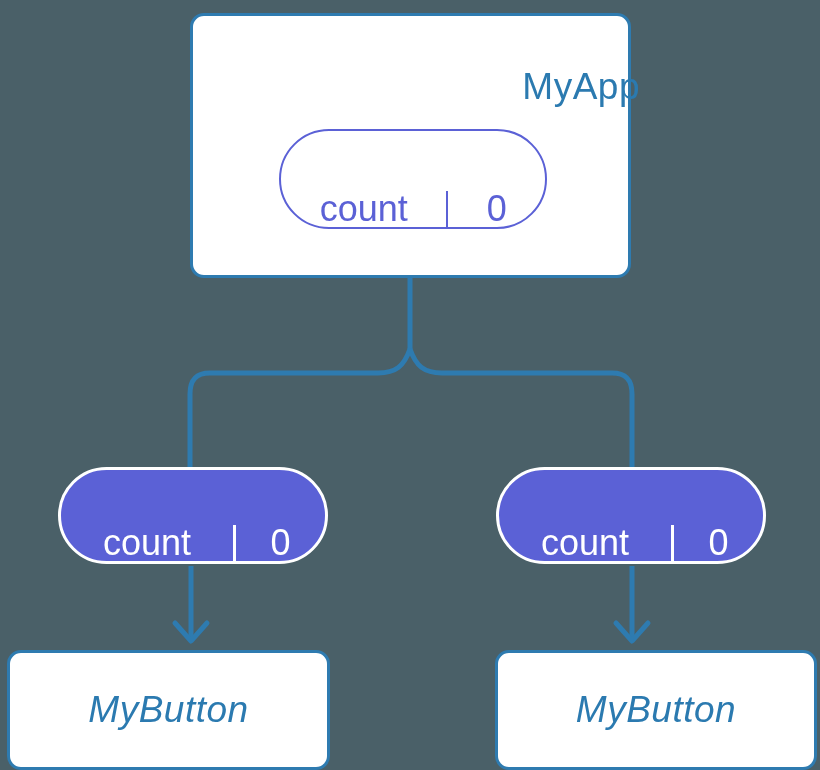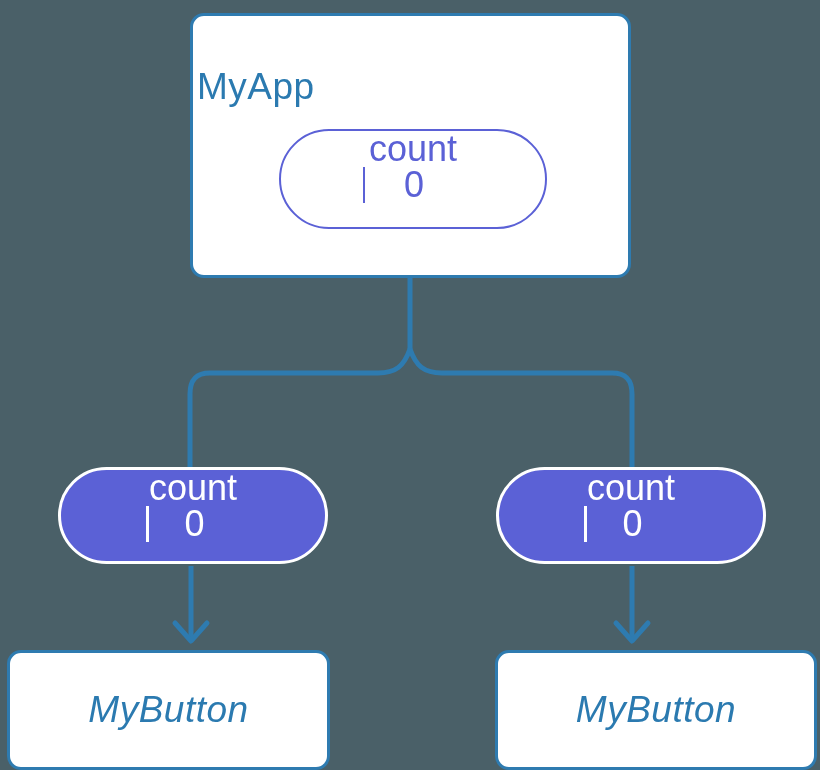--- a/index.html
+++ b/index.html
@@ -35,38 +35,37 @@
     box-sizing: border-box;
   }
   #root-card {
     left: 190px;
     top: 13px;
     width: 441px;
     height: 265px;
   }
   #root-title {
     position: absolute;
-    left: 4px;
+    left: 12px;
     top: 50px;
     width: 100%;
-    text-align: left;
+    text-align: right;
     color: #2b7ab0;
     font-size: 37px;
     letter-spacing: 0.5px;
   }
 
   
   .state-pill {
     position: absolute;
     display: flex;
-    align-items: center;
+    align-items: flex-end;
     box-sizing: border-box;
     border-radius: 999px;
     overflow: hidden;
-    flex-direction: column;
   }
   .state-pill .pill-key,
   .state-pill .pill-val {
     display: flex;
     align-items: center;
     justify-content: center;
     box-sizing: border-box;
     font-size: 36px;
     line-height: 1;
   }

